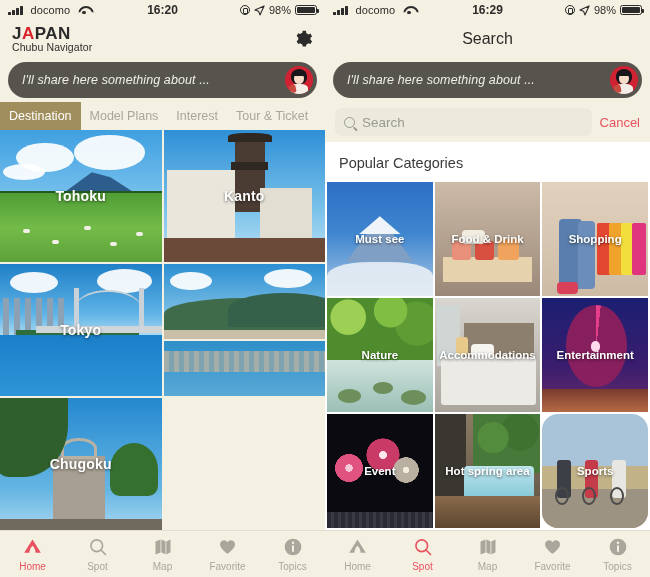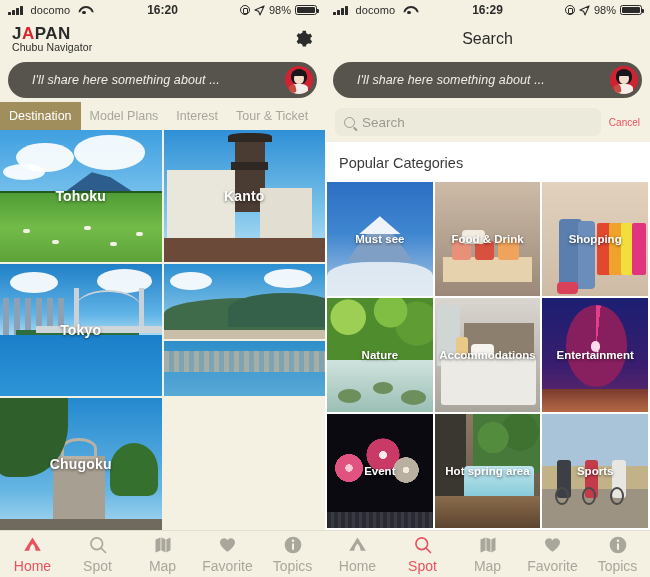--- a/index.html
+++ b/index.html
@@ -52,21 +52,21 @@
   .logo .l2 { font-size: 10.5px; color: #2b2b2b; letter-spacing: .1px; }
   .gear { margin-left: auto; width: 20px; height: 20px; position: relative; }
   .navtitle { flex: 1; text-align: center; font-size: 16px; color: #2b2b2b; font-weight: normal; }
 
   
   .sharewrap { flex: 0 0 44px; background: #f4f1e2; display: flex; align-items: center; padding: 0 8px; }
   .sharebar {
     flex: 1; height: 36px; border-radius: 18px; background: #57544e;
     display: flex; align-items: center; padding: 0 4px 0 14px;
   }
-  .sharetext { flex: 1; color: #efeee9; font-style: italic; font-size: 12.5px; letter-spacing:.1px;margin-left:10px;}
+  .sharetext { flex: 1; color: #efeee9; font-style: italic; font-size: 12.5px; letter-spacing:.1px;}
   .avatar {
     width: 28px; height: 28px; border-radius: 50%; background: #cf2233;
     position: relative; overflow: hidden; flex: 0 0 28px;
   }
   .av-hair { position:absolute; left:6px; top:3px; width:16px; height:15px; background:#17161a; border-radius:50% 50% 42% 42%; }
   .av-face { position:absolute; left:9px; top:7px; width:10px; height:11px; background:#f6dcc8; border-radius:48%; }
   .av-fringe{ position:absolute; left:7px; top:4px; width:14px; height:6px; background:#17161a; border-radius:50% 50% 30% 30%; }
   .av-body { position:absolute; left:5px; bottom:0; width:18px; height:10px; background:#f3efe8; border-radius:40% 40% 0 0; }
   .av-acc  { position:absolute; left:4px; bottom:1px; width:7px; height:8px; background:#c8493f; border-radius:2px; transform:rotate(-12deg);}
 
@@ -80,21 +80,21 @@
 
   
   .searchrow { flex: 0 0 40px; background: #f4f1e2; display: flex; align-items: center; padding: 0 10px; gap: 8px; }
   .searchfield {
     flex: 1; height: 28px; border-radius: 7px; background: #eceadb;
     display: flex; align-items: center; gap: 7px; padding: 0 9px;
   }
   .mag { width: 11px; height: 11px; border: 1.5px solid #9b9a92; border-radius: 50%; position: relative; flex:0 0 11px;}
   .mag::after{content:"";position:absolute;right:-4px;bottom:-2.5px;width:5px;height:1.5px;background:#9b9a92;transform:rotate(45deg);border-radius:1px;}
   .searchph { color: #9b9a92; font-size: 13.5px; }
-  .cancel { color: #e8525f; font-size: 10px; }
+  .cancel { color: #e8525f; font-size: 13px; }
 
   
   .destgrid { flex: 1; display: grid; grid-template-columns: 1fr 1fr; gap: 2px; padding: 0 0 0 0; background:#f4f1e2; overflow: hidden; }
   .tile { position: relative; overflow: hidden; }
   .tile .lbl {
     position: absolute; left: 0; right: 0; top: 50%; transform: translateY(-50%);
     text-align: center; color: #fff; font-size: 14px; font-weight: bold;
     text-shadow: 0 1px 3px rgba(0,0,0,.55); letter-spacing: .2px;
   }
   .sky-blue { background: linear-gradient(#3f9fe0 0%, #7cc4ee 55%, #bfe2f6 100%); }
@@ -228,36 +228,36 @@
   .c-event .city{position:absolute;left:0;right:0;bottom:0;height:14%;background:repeating-linear-gradient(90deg,#2a2a33 0 4px,#3a3a45 4px 7px);}
 
   .c-onsen{background:linear-gradient(#8b7a63,#5d5143);}
   .c-onsen .trees{position:absolute;left:36%;right:0;top:0;height:52%;background:
     radial-gradient(circle at 30% 40%, #548c3e 0 26%, transparent 27%),
     radial-gradient(circle at 70% 30%, #3f7230 0 30%, transparent 31%), #47793a;}
   .c-onsen .pool{position:absolute;left:28%;right:6%;top:46%;height:30%;background:linear-gradient(#bfe6ee,#7fc6d6);border-radius:4px;}
   .c-onsen .deck{position:absolute;left:0;right:0;bottom:0;height:28%;background:linear-gradient(#8a6b4c,#5d452f);}
   .c-onsen .wall{position:absolute;left:0;top:0;width:30%;bottom:24%;background:#3a3630;}
 
-  .c-sports{background:linear-gradient(#a9c3d8 0 46%,#c2b288 46% 100%);}
+  .c-sports{background:linear-gradient(#a9c3d8 0 46%,#c2b288 46% 100%);border-radius:16px;}
   .c-sports .road{position:absolute;left:0;right:0;bottom:0;height:34%;background:#9c9382;}
   .c-sports .rider{position:absolute;bottom:26%;width:13%;height:34%;border-radius:3px;}
   .c-sports .r1{left:14%;background:#3c4046;}
   .c-sports .r2{left:40%;background:#c43b4a;}
   .c-sports .r3{left:66%;background:#e8e6e0;}
   .c-sports .wh{position:absolute;bottom:20%;width:13%;height:16%;border:2px solid #4a4a4a;border-radius:50%;}
 
   
   .tabbar {
     flex: 0 0 47px; background: #f4f1e2; display: flex; align-items: center;
     border-top: 1px solid #e2dfd0;
   }
   .tb { flex: 1; display: flex; flex-direction: column; align-items: center; justify-content: center; gap: 3px; }
   .tb .ico { height: 21px; display: flex; align-items: center; justify-content: center; }
-  .tb .txt { font-size: 14px; color: #a9a79c; }
+  .tb .txt { font-size: 10px; color: #a9a79c; }
   .tb.active .txt { color: #e8525f; }
 </style>
 </head>
 <body>
 
 <div class="screens">
 
   <div class="screen left">
 
     <div class="statusbar">

